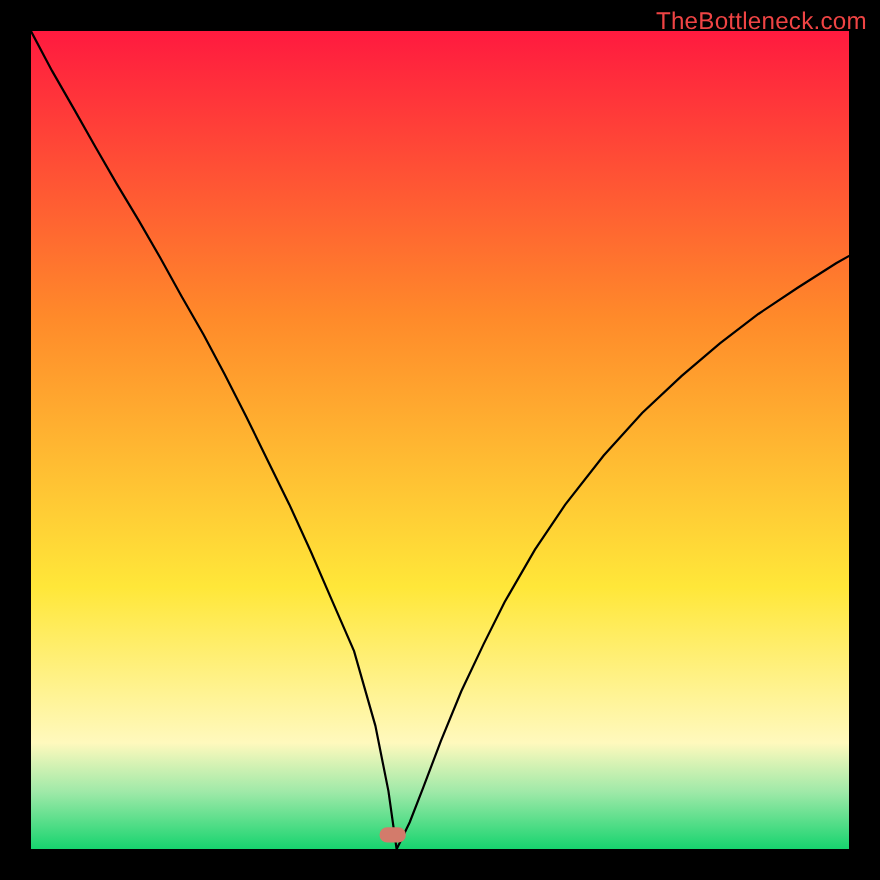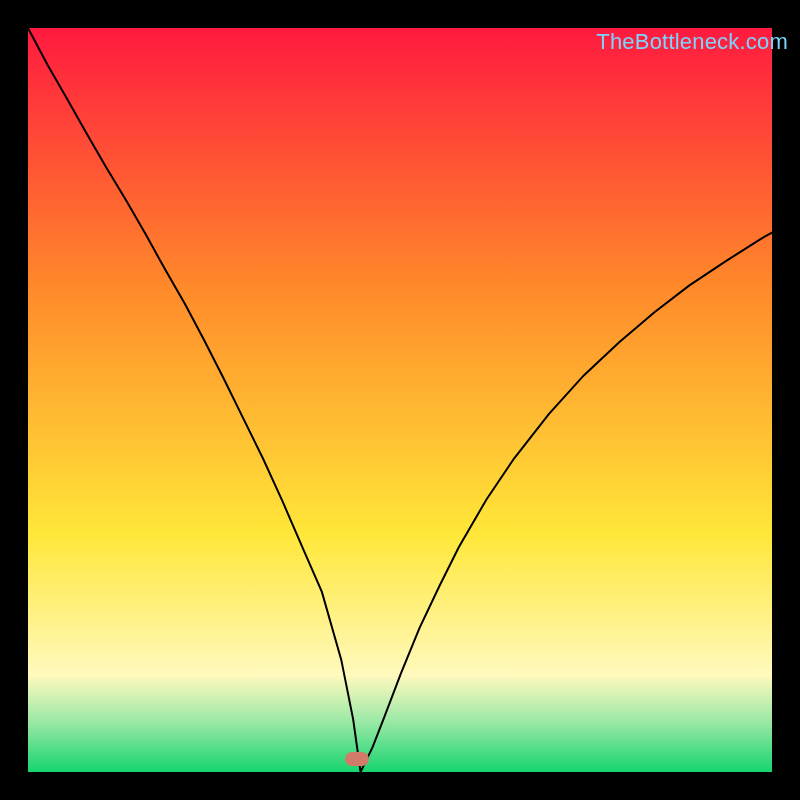--- a/index.html
+++ b/index.html
@@ -81,15 +81,15 @@
     </svg>
 
     <svg class="curve-svg" viewBox="0 0 100 100" preserveAspectRatio="none">
       <path id="curve-path" d="M0.00 0.00 L2.60 4.90 L5.30 9.60 L7.90 14.20 L10.50 18.70 L13.20 23.20 L15.80 27.70 L18.40 32.40 L21.10 37.10 L23.70 42.00 L26.30 47.10 L28.90 52.40 L31.60 57.90 L34.20 63.60 L36.80 69.60 L39.50 75.80 L42.10 84.90 L43.70 92.90 L44.70 100.00 L46.30 96.70 L47.90 92.60 L50.10 86.80 L52.60 80.70 L55.30 75.00 L57.90 69.80 L61.60 63.40 L65.30 57.90 L70.00 51.90 L74.70 46.70 L79.50 42.20 L84.20 38.20 L88.90 34.60 L93.70 31.40 L98.40 28.40 L100.00 27.50" fill="none" stroke="#000000" stroke-width="2" stroke-linecap="round" vector-effect="non-scaling-stroke"></path>
     </svg>
 
     <div class="marker" id="marker-el" style="left: 44.2%; top: 98.3%; background: rgb(211, 123, 107);"></div>
 
   </div>
 
-  <div class="watermark" style="color: #7dd3fc; margin-top: 23px;">TheBottleneck.com</div>
+  <div class="watermark" style="color: #ef4444;">TheBottleneck.com</div>
 
 </div>
 
 </body></html>

